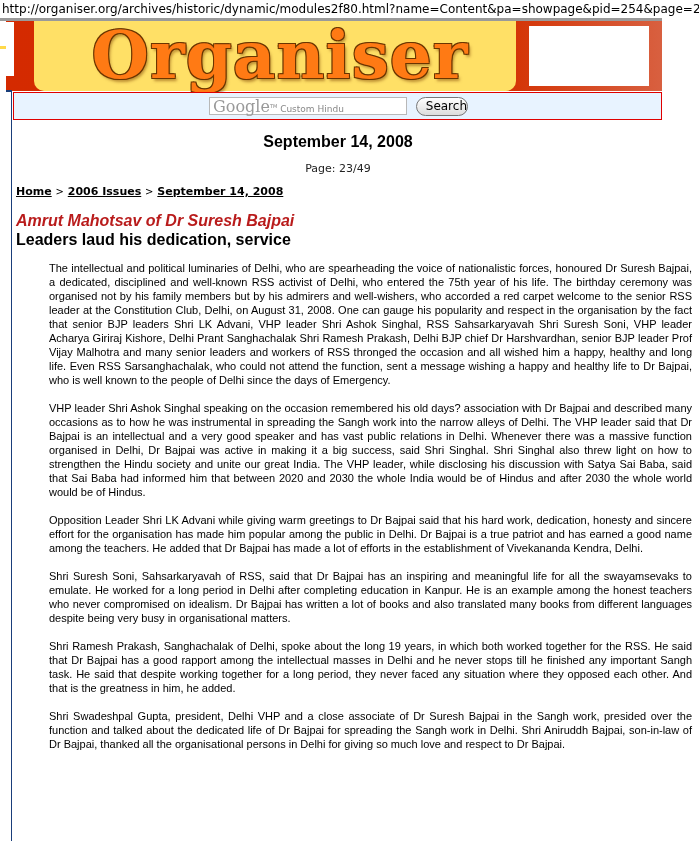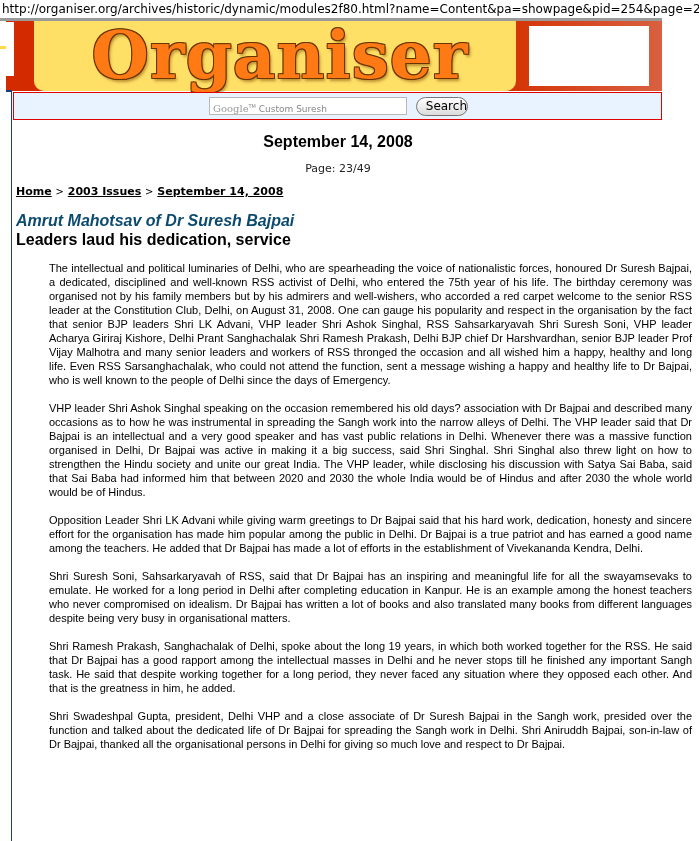--- a/index.html
+++ b/index.html
@@ -14,35 +14,35 @@
 
   
   .banner { position: absolute; left: 6px; top: 21px; width: 656px; height: 70px; background: linear-gradient(90deg, #d42a00 0%, #d43000 75%, #d86040 100%); }
   .banner-yellow { position: absolute; left: 34px; top: 21px; width: 482px; height: 70px; background: #ffe066; border-radius: 0 0 10px 10px; }
   .banner-title { position: absolute; left: 60px; top: 19px; width: 440px; height: 70px; font-family: "DejaVu Serif", serif; font-weight: bold; font-size: 66px; line-height: 72px; color: #ff7a14; letter-spacing: 1px; text-shadow: 1px 1px 0 #6a3500, -1px -1px 0 #6a3500, 1px -1px 0 #6a3500, -1px 1px 0 #6a3500, 2px 3px 3px rgba(120,60,0,0.5); text-align: center; }
   .banner-white-right { position: absolute; left: 529px; top: 26px; width: 120px; height: 60px; background: #ffffff; }
 
   
   .search-strip { position: absolute; left: 13px; top: 92px; width: 649px; height: 28px; background: #e8f3ff; border: 1px solid #e00000; box-sizing: border-box; }
   .search-input { position: absolute; left: 209px; top: 97px; width: 198px; height: 18px; border: 1px solid #b8b8b8; background: #fff; box-sizing: border-box; font-size: 9px; color: #888; padding-left: 3px; line-height: 16px; font-family: "DejaVu Sans", sans-serif; }
-  .search-input .g { font-family: "DejaVu Serif", serif; font-size: 10px; color: #999; }
+  .search-input .g { font-family: "DejaVu Serif", serif; font-size: 16px; color: #999; }
   .search-input sup { font-size: 5px; }
   .search-button { position: absolute; left: 416px; top: 97px; width: 52px; height: 19px; border: 1px solid #777; border-radius: 10px; background: linear-gradient(#ffffff, #dcdcdc); font-size: 12px; line-height: 17px; text-align: right; box-sizing: border-box; font-family: "DejaVu Sans", sans-serif; color: #000; cursor: pointer; }
 
   
   .left-rule { position: absolute; left: 11px; top: 90px; width: 1px; height: 751px; background: #1a3e7a; }
   .left-rule-top { position: absolute; left: 6px; top: 90px; width: 6px; height: 2px; background: #1a3e7a; }
 
   .issue-date { position: absolute; left: 0; top: 133px; width: 676px; text-align: center; font-weight: bold; font-size: 16px; color: #000; }
   .page-count { position: absolute; left: 0; top: 162px; width: 676px; text-align: center; font-family: "DejaVu Sans", sans-serif; font-size: 11px; color: #222; }
   .breadcrumb { position: absolute; left: 16px; top: 185px; font-family: "DejaVu Sans", sans-serif; font-weight: bold; font-size: 11px; color: #000; }
   .breadcrumb a { color: #000; text-decoration: underline; }
   .breadcrumb .sep { font-weight: normal; font-size: 10px; }
 
-  .article-title { position: absolute; left: 16px; top: 212px; font-weight: bold; font-style: italic; font-size: 16px; color: #0c4a6e; }
+  .article-title { position: absolute; left: 16px; top: 212px; font-weight: bold; font-style: italic; font-size: 16px; color: #b91c1c; }
   .article-subtitle { position: absolute; left: 16px; top: 231px; font-weight: bold; font-size: 16px; color: #000; text-align: center; }
 
   .article-body { position: absolute; left: 16px; top: 261px; width: 643px; font-size: 11px; line-height: 14px; color: #000; text-align: justify; margin-left: 33px; }
   .article-body p { margin: 0 0 14px 0; }
 </style>
 </head>
 <body>
 
 <div class="url-bar">http://organiser.org/archives/historic/dynamic/modules2f80.html?name=Content&amp;pa=showpage&amp;pid=254&amp;page=23</div>
 <div class="topline"></div>
@@ -50,34 +50,34 @@
 <div class="banner"></div>
 <div class="left-white"></div>
 <div class="left-stripe"></div>
 <div class="banner-yellow"></div>
 <div class="banner-title">Organiser</div>
 <div class="banner-white-right"></div>
 
 <div class="search-strip"></div>
 <div class="search-input">
   <span class="g">Google</span><sup>TM</sup>
-  <span>Custom Suresh</span>
+  <span>Custom Hindu</span>
 </div>
 <div class="search-button">Search</div>
 
 <div class="left-rule-top"></div>
 <div class="left-rule"></div>
 
 <div class="issue-date">September 14, 2008</div>
 <div class="page-count">Page: 23/49</div>
 
 <div class="breadcrumb">
   <a>Home</a>
   <span class="sep">&gt;</span>
-  <a>2003 Issues</a>
+  <a>2006 Issues</a>
   <span class="sep">&gt;</span>
   <a>September 14, 2008</a>
 </div>
 
 <div class="article-title">Amrut Mahotsav of Dr Suresh Bajpai</div>
 <div class="article-subtitle">Leaders laud his dedication, service</div>
 
 <div class="article-body">
   <p>The intellectual and political luminaries of Delhi, who are spearheading the voice of nationalistic forces, honoured Dr Suresh Bajpai, a dedicated, disciplined and well-known RSS activist of Delhi, who entered the 75th year of his life. The birthday ceremony was organised not by his family members but by his admirers and well-wishers, who accorded a red carpet welcome to the senior RSS leader at the Constitution Club, Delhi, on August 31, 2008. One can gauge his popularity and respect in the organisation by the fact that senior BJP leaders Shri LK Advani, VHP leader Shri Ashok Singhal, RSS Sahsarkaryavah Shri Suresh Soni, VHP leader Acharya Giriraj Kishore, Delhi Prant Sanghachalak Shri Ramesh Prakash, Delhi BJP chief Dr Harshvardhan, senior BJP leader Prof Vijay Malhotra and many senior leaders and workers of RSS thronged the occasion and all wished him a happy, healthy and long life. Even RSS Sarsanghachalak, who could not attend the function, sent a message wishing a happy and healthy life to Dr Bajpai, who is well known to the people of Delhi since the days of Emergency.</p>
   <p>VHP leader Shri Ashok Singhal speaking on the occasion remembered his old days? association with Dr Bajpai and described many occasions as to how he was instrumental in spreading the Sangh work into the narrow alleys of Delhi. The VHP leader said that Dr Bajpai is an intellectual and a very good speaker and has vast public relations in Delhi. Whenever there was a massive function organised in Delhi, Dr Bajpai was active in making it a big success, said Shri Singhal. Shri Singhal also threw light on how to strengthen the Hindu society and unite our great India. The VHP leader, while disclosing his discussion with Satya Sai Baba, said that Sai Baba had informed him that between 2020 and 2030 the whole India would be of Hindus and after 2030 the whole world would be of Hindus.</p>

